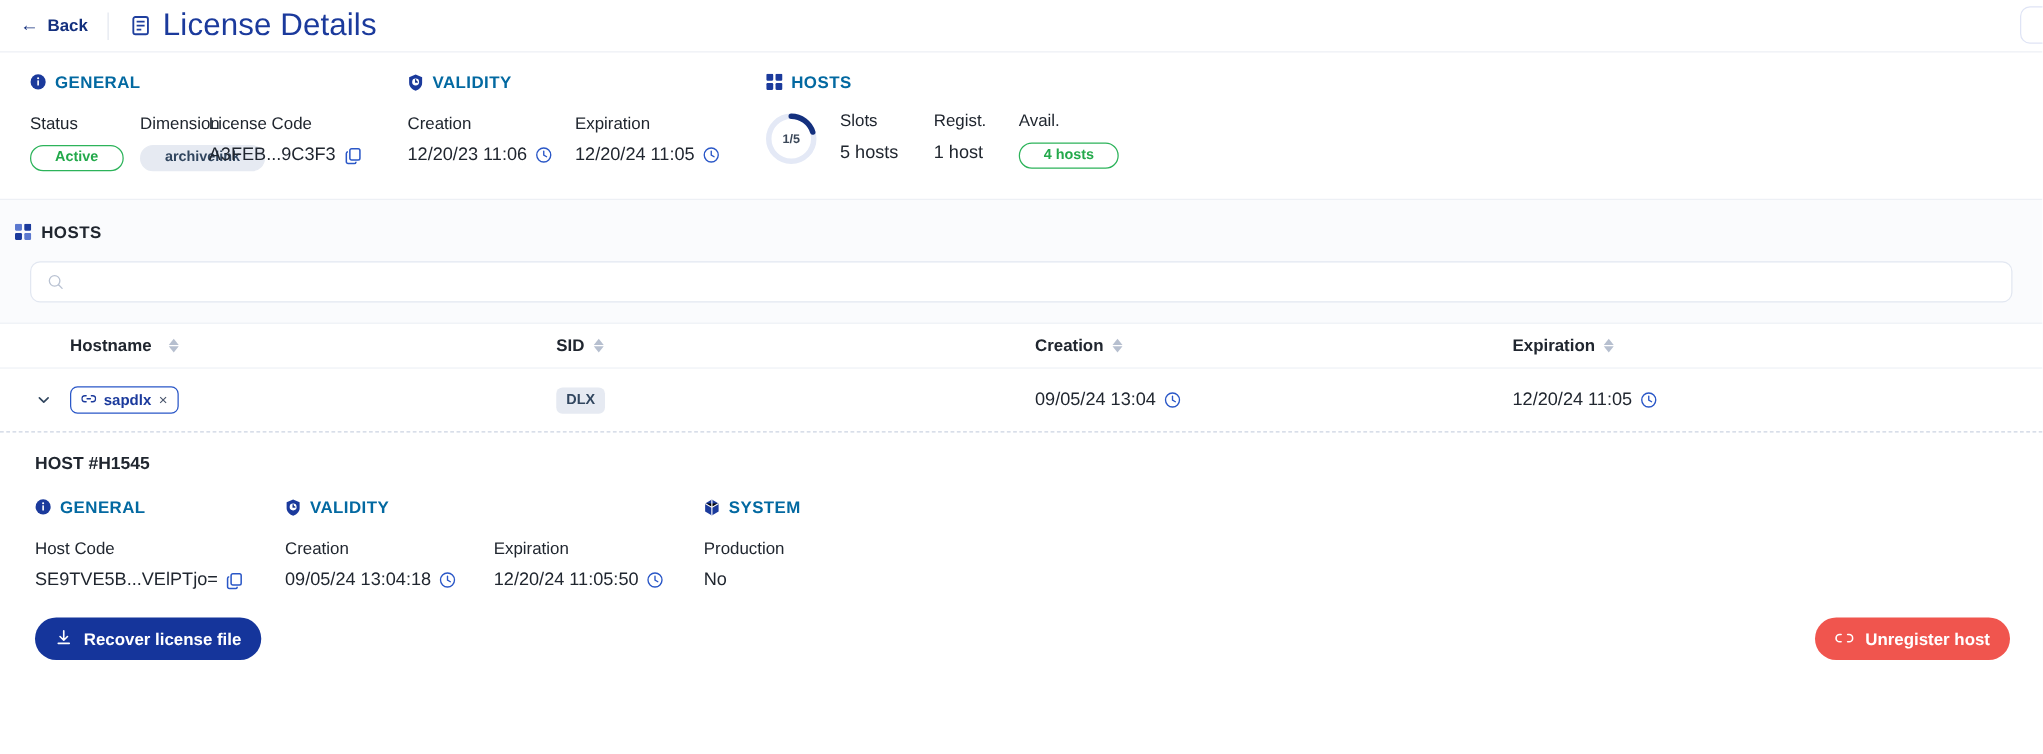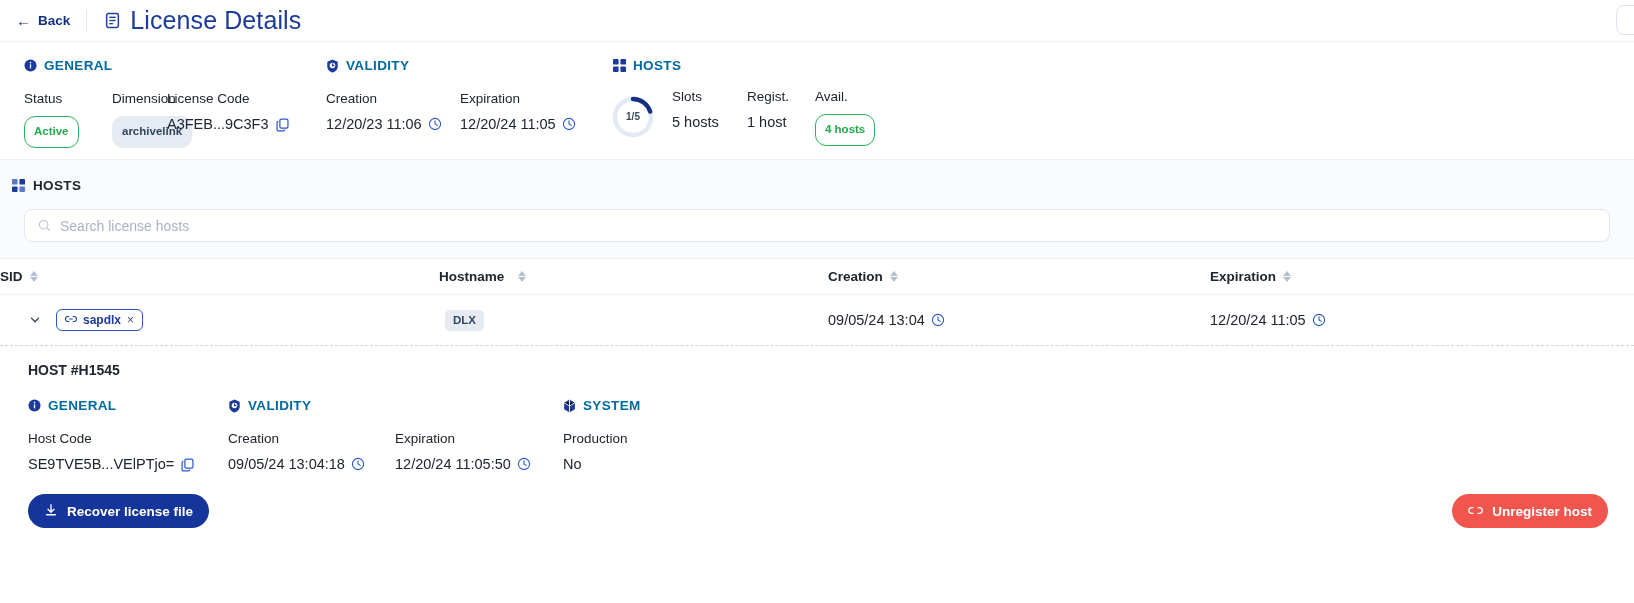--- a/index.html
+++ b/index.html
@@ -54,21 +54,21 @@
     color: #0369a1; margin-bottom: 18px;
   }
   .sec-ico { display: flex; color: #1b3a9c; }
   .fields { display: flex; }
   .field { display: flex; flex-direction: column; }
   .flabel { font-size: 13.5px; font-weight: 400; color: #20262f; margin-bottom: 10px; }
   .fval { font-size: 14.5px; color: #20262f; display: flex; align-items: center; gap: 6px; }
 
   .pill {
     display: inline-flex; align-items: center; justify-content: center;
-    height: 32px; padding: 0 9px; border-radius: 11px;
+    height: 21px; padding: 0 19px; border-radius: 11px;
     font-size: 11.5px; font-weight: 700; line-height: 1;
   }
   .pill-green { color: #23a94b; border: 1.3px solid #2cb35a; background: #fff; }
   .pill-grey  { color: #31465f; background: #e6eaf2; border: 1px solid #e6eaf2; font-weight: 600; }
 
   .clock, .copy { color: #2a57c7; display: inline-flex; }
   .copy { cursor: pointer; }
 
   
   .donut-wrap { display: flex; align-items: center; gap: 17px; }
@@ -311,35 +311,34 @@
     </div>
 
     <div class="search-wrap">
       <div class="search-box">
         <span class="search-ico">
           <svg width="13" height="13" viewBox="0 0 16 16" fill="none">
               <circle cx="7" cy="7" r="5.2" stroke="#b9c2d2" stroke-width="1.3"></circle>
               <line x1="10.9" y1="10.9" x2="14.4" y2="14.4" stroke="#b9c2d2" stroke-width="1.3" stroke-linecap="round"></line>
             </svg>
         </span>
-        <input class="search-input" type="text" placeholder="Search license hosts" style="">
       </div>
     </div>
 
     <div class="tbl">
       <div class="thead">
-        <div class="th c-sid">
-          <span>SID</span>
+        <div class="th c-host">
+          <span>Hostname</span>
           <span class="sort">
               <i class="up"></i>
               <i class="dn"></i>
             </span>
         </div>
-        <div class="th c-host">
-          <span>Hostname</span>
+        <div class="th c-sid">
+          <span>SID</span>
           <span class="sort">
               <i class="up"></i>
               <i class="dn"></i>
             </span>
         </div>
         <div class="th c-crea">
           <span>Creation</span>
           <span class="sort">
               <i class="up"></i>
               <i class="dn"></i>

